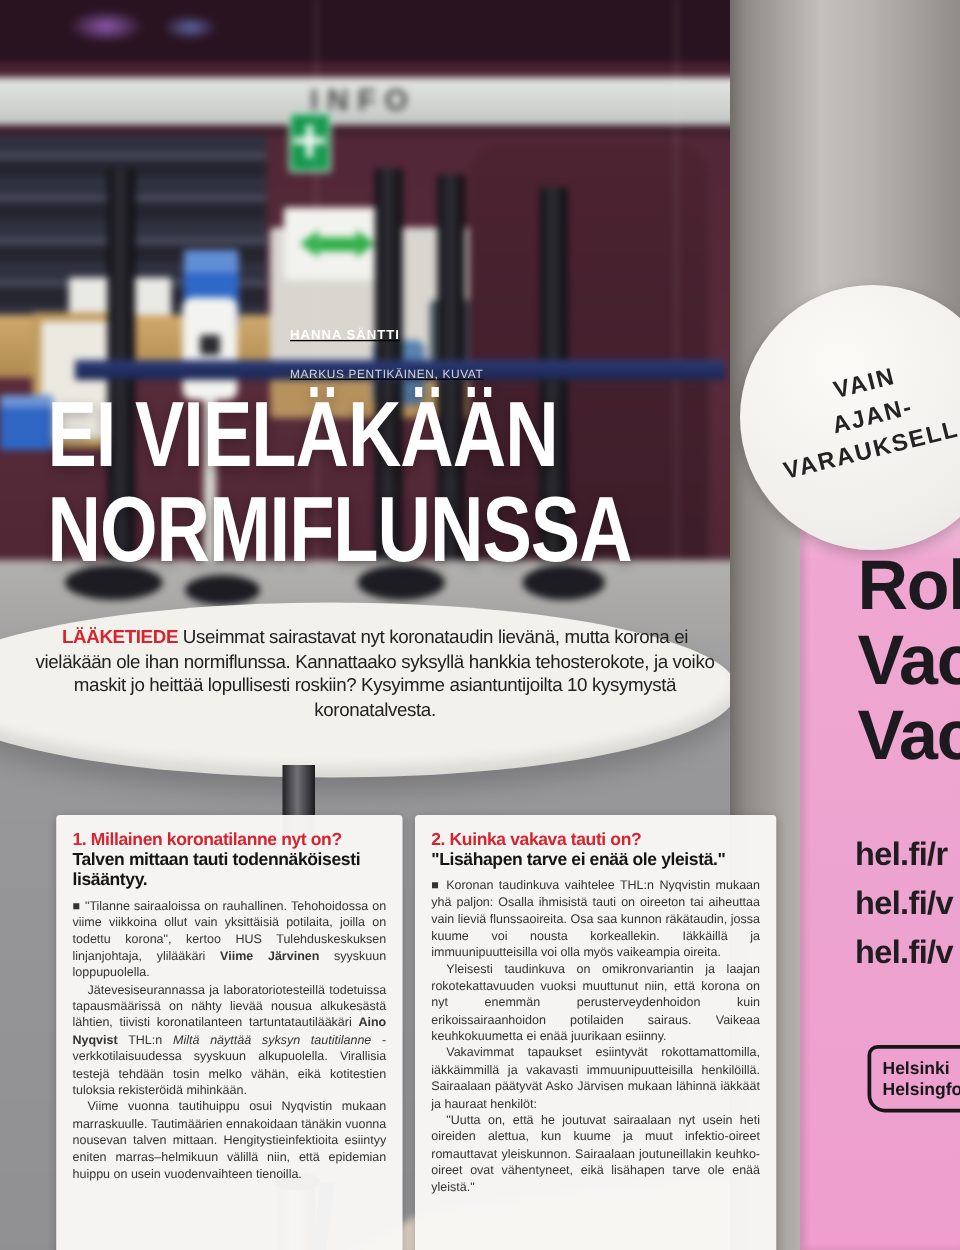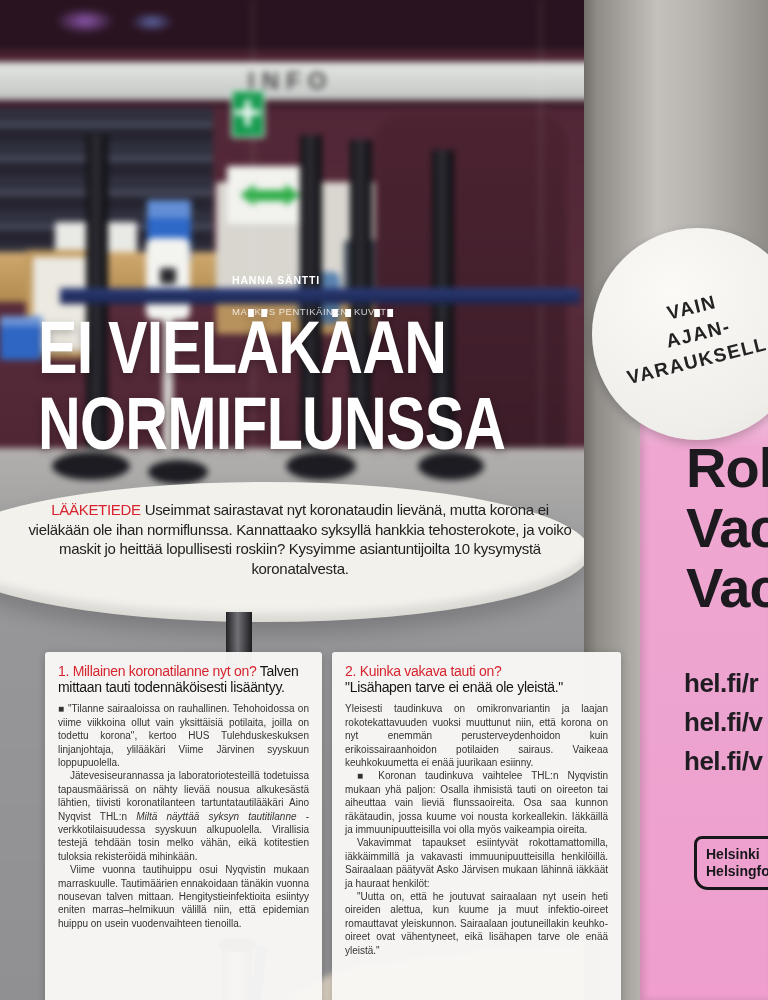--- a/index.html
+++ b/index.html
@@ -6,21 +6,21 @@
     --red:#d7232e;
     --pink:#efa7d1;
   }
   html,body{margin:0;padding:0;}
   body{font-family:"Liberation Sans","DejaVu Sans",sans-serif;}
   .page{
     position:relative;width:768px;height:1000px;overflow:hidden;
     background:#4c2432;
   }
   .abs{position:absolute;}
-  .b{font-weight:normal;}
+  .b{font-weight:bold;}
   .i{font-style:italic;}
   .red{color:var(--red);}
 
   
   .blur-layer{position:absolute;inset:0;filter:blur(3px);z-index:1;}
 
   .wall{left:-12px;top:-12px;width:620px;height:580px;
     background:linear-gradient(180deg,#3a1b28 0%,#512636 18%,#572b3a 55%,#4a2230 100%);}
   .ceiling{left:-12px;top:-12px;width:620px;height:62px;background:#291320;}
   .glow1{left:55px;top:8px;width:60px;height:26px;border-radius:50%;
@@ -117,21 +117,21 @@
 
   
   .sticker{left:592px;top:228px;width:212px;height:212px;border-radius:50%;z-index:5;
     background:radial-gradient(circle at 38% 30%,#fbfaf7,#efeeea 70%,#e2e1dc 100%);
     box-shadow:0 4px 10px rgba(0,0,0,.22);
     display:flex;align-items:center;justify-content:center;}
   .sticker-text{transform:rotate(-14deg);text-align:center;
     font-weight:bold;font-size:19px;line-height:1.4;letter-spacing:1.5px;color:#232323;}
 
   
-  .byline{left:232px;top:274px;z-index:6;}
+  .byline{left:232px;top:262px;z-index:6;text-decoration:underline;}
   .byline .author{font-size:10.5px;font-weight:bold;letter-spacing:.8px;color:#ffffff;}
   .byline .credit{font-size:9.5px;letter-spacing:.5px;color:rgba(255,255,255,.78);margin-top:20px;}
 
   .headline{left:38px;top:310px;z-index:6;color:#fff;font-weight:bold;
     font-size:74px;line-height:1.03;letter-spacing:-1px;white-space:nowrap;
     transform:scaleX(.8);transform-origin:left top;
     text-shadow:0 3px 10px rgba(0,0,0,.25);}
 
   .lead{left:28px;top:500px;width:544px;z-index:6;text-align:center;
     font-size:15px;line-height:1.3;letter-spacing:-.3px;color:#222;}
@@ -262,22 +262,22 @@
       <h2><span class="b red">1. Millainen koronatilanne nyt on? </span><span class="b">Talven mittaan tauti todennäköisesti lisääntyy.</span></h2>
       <div class="body">
         <p><span class="b">■ </span><span>"Tilanne sairaaloissa on rauhallinen. Tehohoidossa on viime viikkoina ollut vain yksittäisiä potilaita, joilla on todettu korona", kertoo HUS Tulehduskeskuksen linjanjohtaja, ylilääkäri </span><span class="b">Viime Järvinen</span><span> syyskuun loppupuolella.</span></p>
         <p><span>Jätevesiseurannassa ja laboratoriotesteillä todetuissa tapausmäärissä on nähty lievää nousua alkukesästä lähtien, tiivisti koronatilanteen tartuntatautilääkäri </span><span class="b">Aino Nyqvist</span><span> THL:n </span><span class="i">Miltä näyttää syksyn tautitilanne</span><span> -verkkotilaisuudessa syyskuun alkupuolella. Virallisia testejä tehdään tosin melko vähän, eikä kotitestien tuloksia rekisteröidä mihinkään.</span></p>
         <p><span>Viime vuonna tautihuippu osui Nyqvistin mukaan marraskuulle. Tautimäärien ennakoidaan tänäkin vuonna nousevan talven mittaan. Hengitystieinfektioita esiintyy eniten marras–helmikuun välillä niin, että epidemian huippu on usein vuodenvaihteen tienoilla.</span></p>
       </div>
     </article>
     <article class="card c2">
       <h2><span class="b red">2. Kuinka vakava tauti on?</span><br><span class="b">"Lisähapen tarve ei enää ole yleistä."</span></h2>
       <div class="body">
+        <p><span class="b">■ </span><span>Koronan taudinkuva vaihtelee THL:n Nyqvistin mukaan yhä paljon: Osalla ihmisistä tauti on oireeton tai aiheuttaa vain lieviä flunssaoireita. Osa saa kunnon räkätaudin, jossa kuume voi nousta korkeallekin. Iäkkäillä ja immuunipuutteisilla voi olla myös vaikeampia oireita.</span></p>
         <p><span>Yleisesti taudinkuva on omikronvariantin ja laajan rokotekattavuuden vuoksi muuttunut niin, että korona on nyt enemmän perusterveydenhoidon kuin erikoissairaanhoidon potilaiden sairaus. Vaikeaa keuhkokuumetta ei enää juurikaan esiinny.</span></p>
-        <p><span class="b">■ </span><span>Koronan taudinkuva vaihtelee THL:n Nyqvistin mukaan yhä paljon: Osalla ihmisistä tauti on oireeton tai aiheuttaa vain lieviä flunssaoireita. Osa saa kunnon räkätaudin, jossa kuume voi nousta korkeallekin. Iäkkäillä ja immuunipuutteisilla voi olla myös vaikeampia oireita.</span></p>
         <p><span>Vakavimmat tapaukset esiintyvät rokottamattomilla, iäkkäimmillä ja vakavasti immuunipuutteisilla henkilöillä. Sairaalaan päätyvät Asko Järvisen mukaan lähinnä iäkkäät ja hauraat henkilöt:</span></p>
         <p><span>"Uutta on, että he joutuvat sairaalaan nyt usein heti oireiden alettua, kun kuume ja muut infektio-oireet romauttavat yleiskunnon. Sairaalaan joutuneillakin keuhko-oireet ovat vähentyneet, eikä lisähapen tarve ole enää yleistä."</span></p>
       </div>
     </article>
   </div>
 
   <div class="abs footer">
     <span class="num">72</span>
     <span class="mag">TEKNIIKAN MAAILMA 18/2024</span>
   </div>

